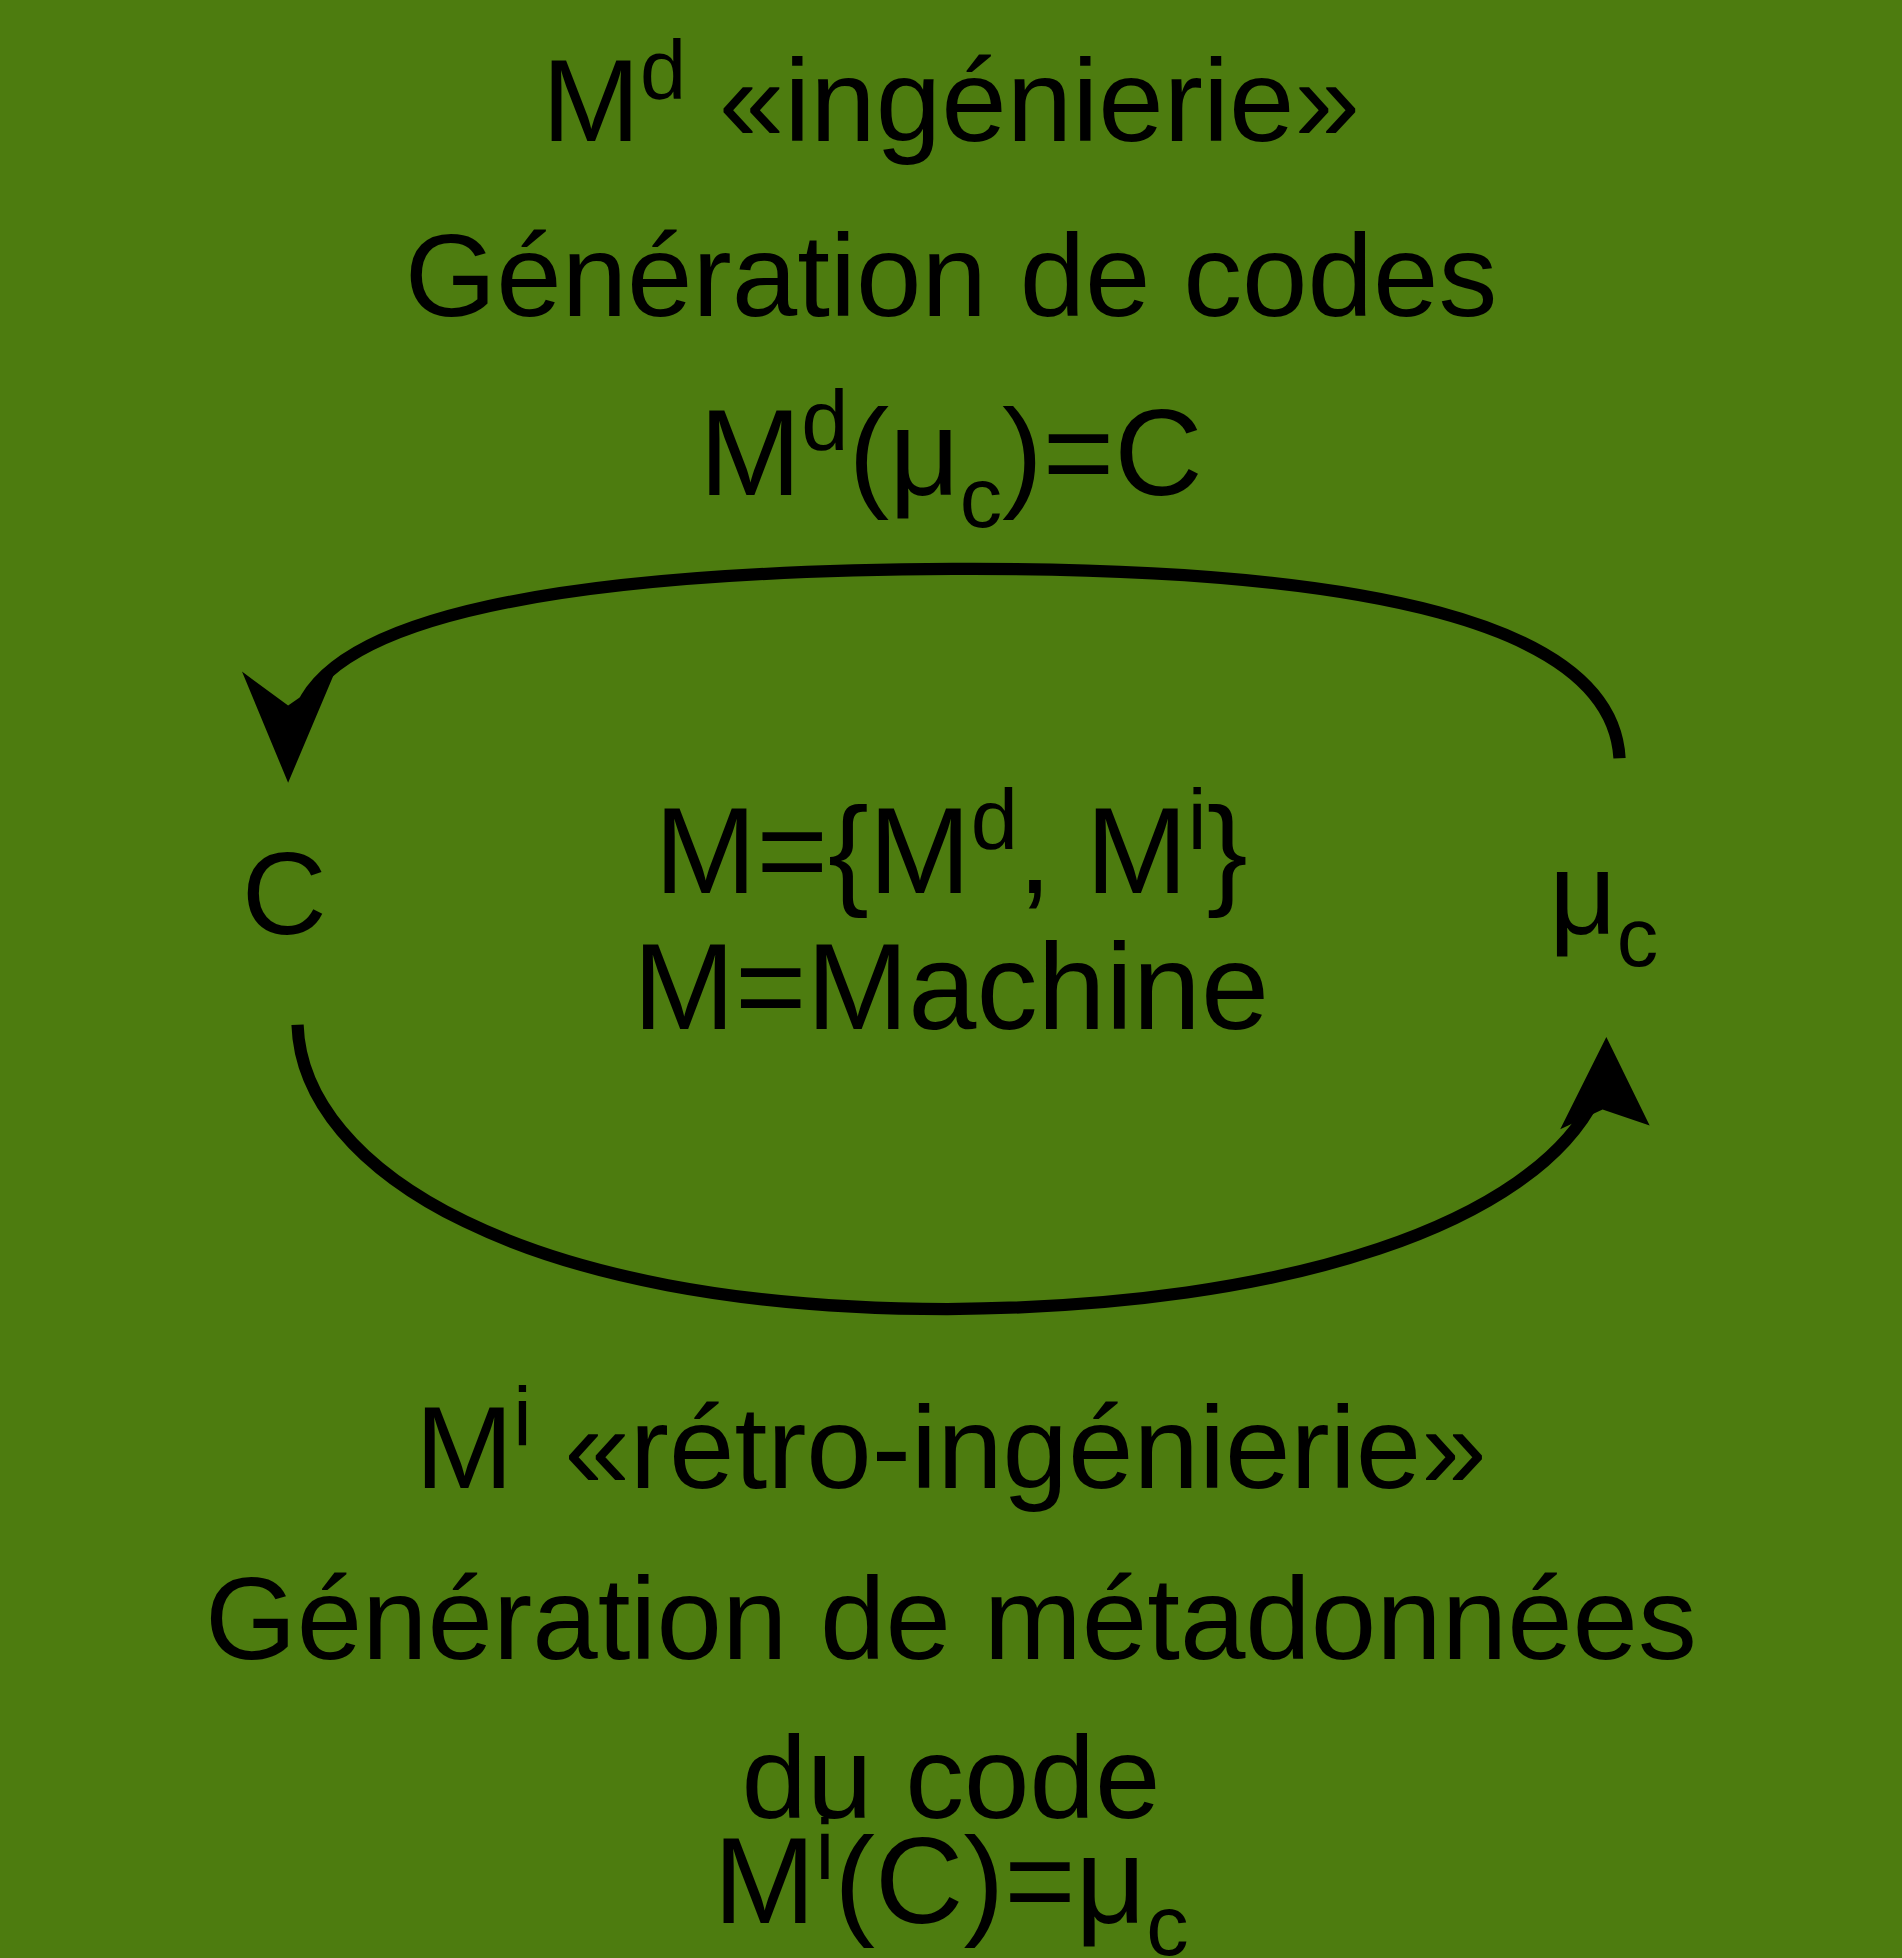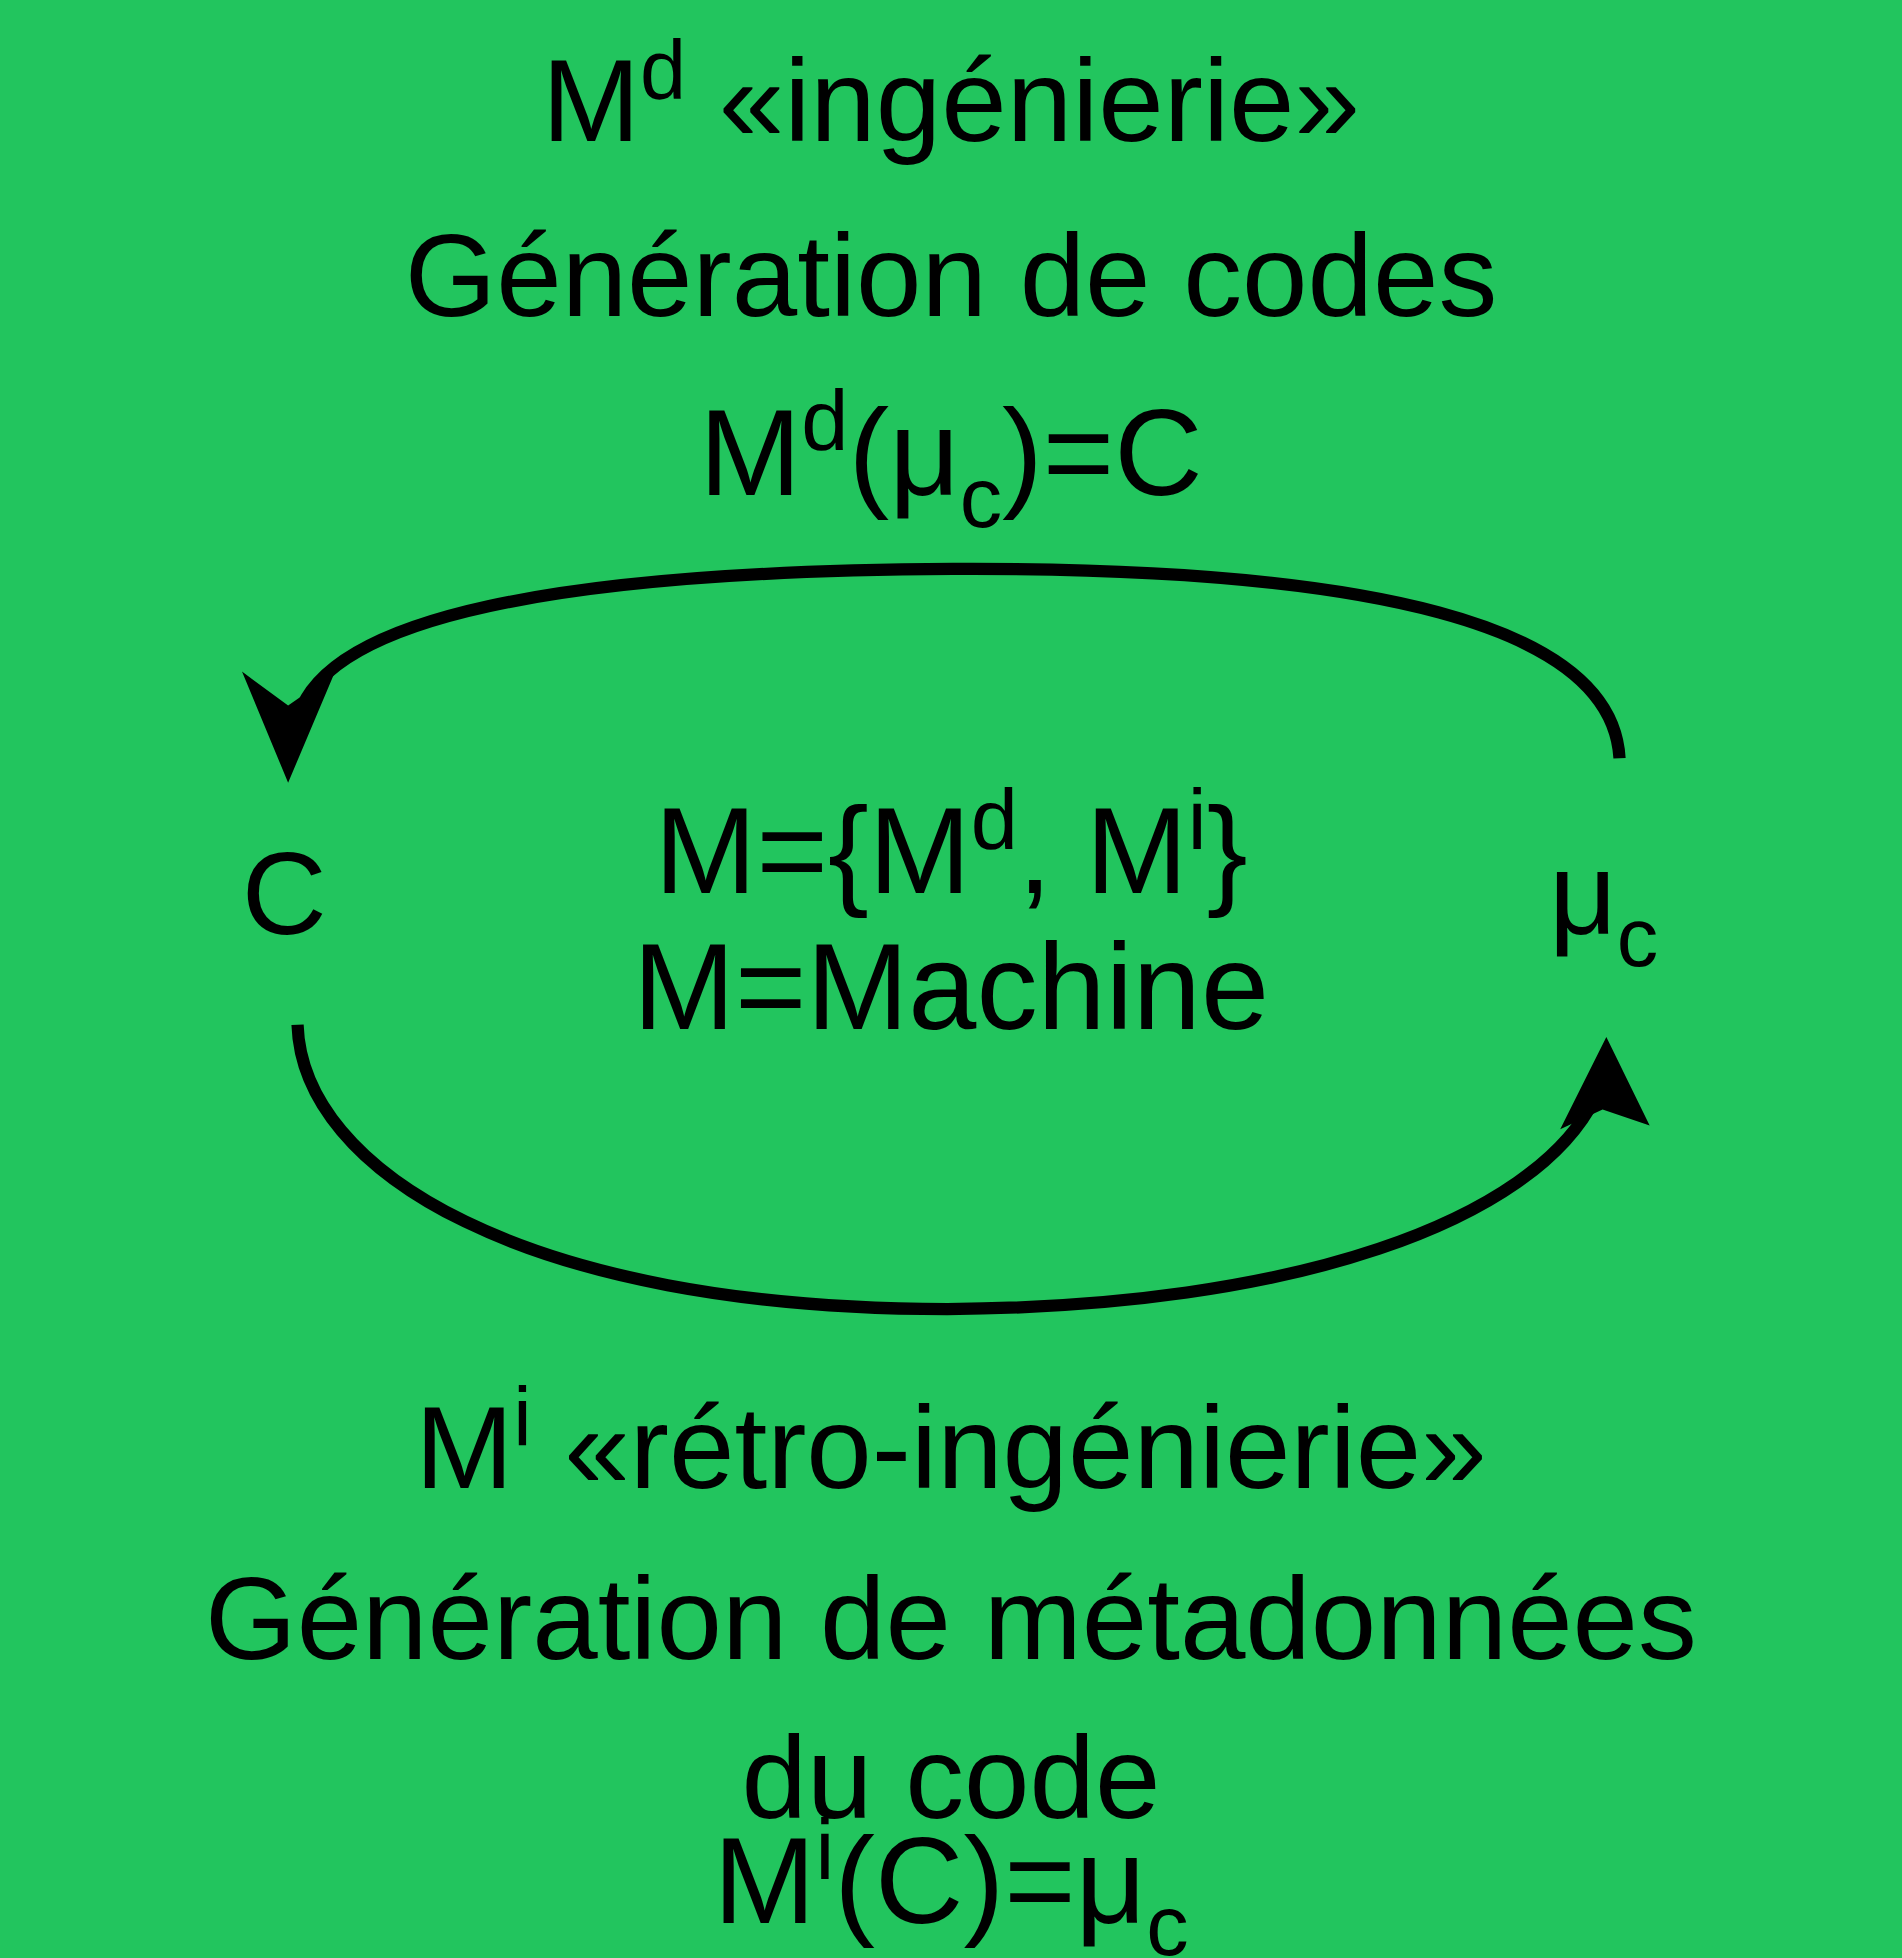--- a/index.html
+++ b/index.html
@@ -4,21 +4,21 @@
 <style>
   html, body {
     margin: 0;
     padding: 0;
     background: #ffffff;
   }
   .canvas {
     position: relative;
     width: 1902px;
     height: 1959px;
-    background: #22c55e;
+    background: #4d7c0f;
     overflow: hidden;
     font-family: "Liberation Sans", sans-serif;
   }
   svg {
     display: block;
   }
   text {
     fill: #000000;
     font-family: "Liberation Sans", sans-serif;
   }

